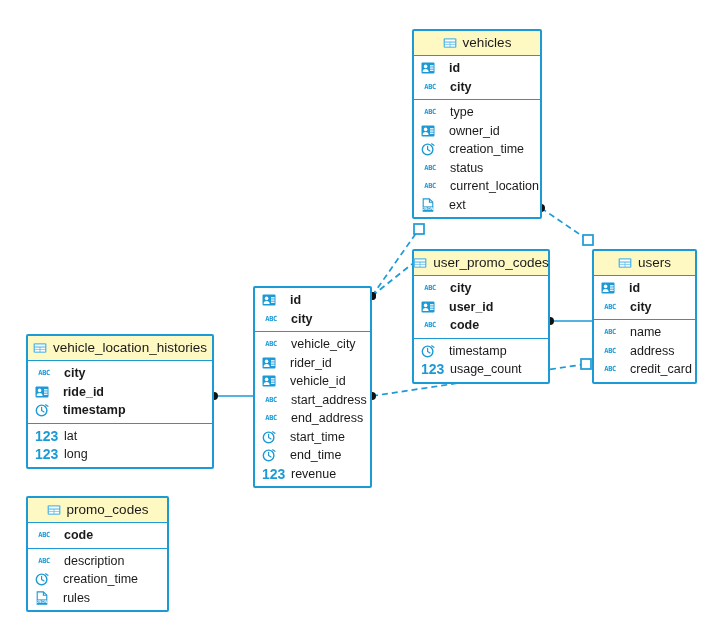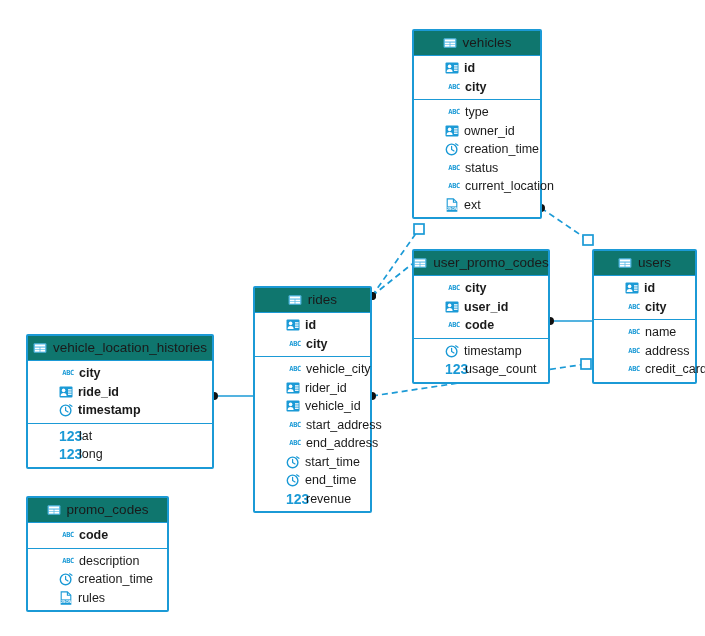--- a/index.html
+++ b/index.html
@@ -22,39 +22,38 @@
     border-radius:2px;
   }
   .entity-header{
     box-sizing:border-box;
     height:25px;
     display:flex;
     align-items:center;
     justify-content:center;
     gap:6px;
     border-bottom:1px solid #1b9ad6;
-    background:#0f766e;
+    background:#fef9c3;
     padding:0 6px;
   }
   .entity-title{
     font-size:13.5px;
     color:#1a1a1a;
     line-height:1;
     white-space:nowrap;
   }
   .field-group{padding:3px 0 3px 0;}
   .field-group + .field-group{border-top:1px solid #1b9ad6;}
   .field{
     display:flex;
     align-items:center;
-    gap:5px;
+    gap:14px;
     height:18.5px;
     padding:0 6px 0 7px;
     white-space:nowrap;
-    margin-left:24px;
   }
   .field-label{
     font-size:12.5px;
     color:#1a1a1a;
     line-height:1;
   }
   .field.key .field-label{font-weight:bold;}
 
   
   .ico{
@@ -300,33 +299,20 @@
           <span class="abc-ico">ABC</span>
           <span class="field-label">address</span>
         </div>
         <div class="field">
           <span class="abc-ico">ABC</span>
           <span class="field-label">credit_card</span>
         </div>
       </div>
     </div>
     <div class="entity" style="left: 253px; top: 286px; width: 119px;">
-      <div class="entity-header">
-        <span class="ico">
-          <svg viewBox="0 0 14 14">
-            <rect x="0.6" y="2.2" width="12.8" height="9.6" rx="1" fill="#55b9e6"></rect>
-            <rect x="1.9" y="3.5" width="10.2" height="2.0" fill="#ffffff"></rect>
-            <rect x="1.9" y="6.6" width="4.7" height="1.7" fill="#ffffff"></rect>
-            <rect x="7.4" y="6.6" width="4.7" height="1.7" fill="#ffffff"></rect>
-            <rect x="1.9" y="8.9" width="4.7" height="1.7" fill="#ffffff"></rect>
-            <rect x="7.4" y="8.9" width="4.7" height="1.7" fill="#ffffff"></rect>
-          </svg>
-        </span>
-        <span class="entity-title">rides</span>
-      </div>
       <div class="field-group">
         <div class="field key">
           <span class="ico">
             <svg viewBox="0 0 14 14">
               <rect x="0.5" y="1.5" width="13" height="11" rx="1" fill="#1b9ad6"></rect>
               <circle cx="4.6" cy="5.4" r="1.8" fill="#ffffff"></circle>
               <path d="M1.6 11.1 a3 3 0 0 1 6 0 z" fill="#ffffff"></path>
               <rect x="9.0" y="4.2" width="3.6" height="1.3" fill="#ffffff"></rect>
               <rect x="9.0" y="6.4" width="3.6" height="1.3" fill="#ffffff"></rect>
               <rect x="9.0" y="8.6" width="3.6" height="1.3" fill="#ffffff"></rect>

